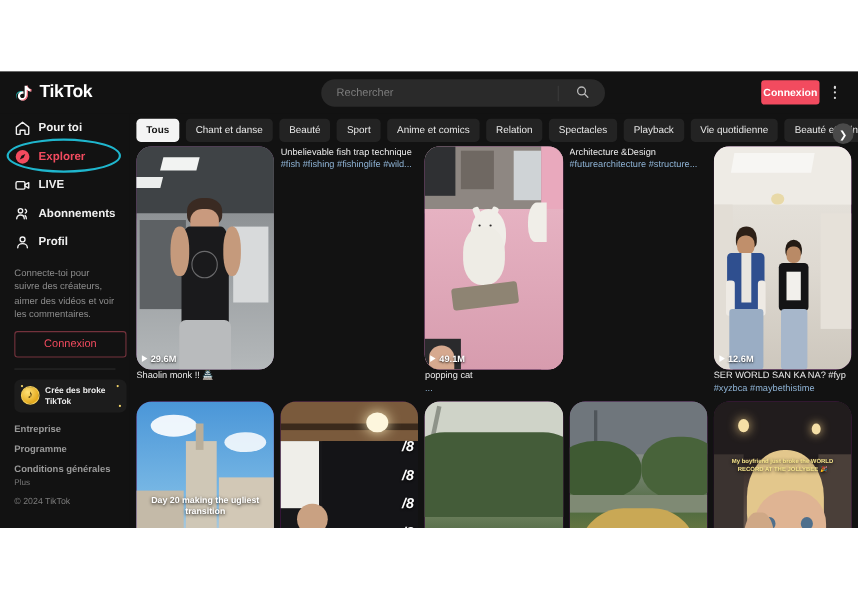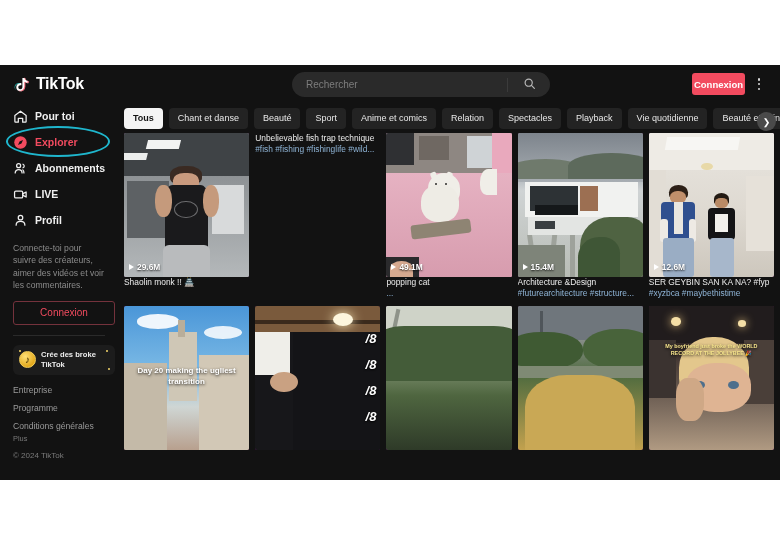--- a/index.html
+++ b/index.html
@@ -111,21 +111,21 @@
     background: radial-gradient(circle at 35% 30%, #ffe176, #e3a91d 70%);
     display: flex; align-items: center; justify-content: center;
     color: #3d2b00; font-size: 10px; font-weight: bold;
     border: 1.5px solid #f3ce5a;
   }
   .effects-text { font-size: 7.6px; font-weight: bold; color: #ededed; line-height: 1.25; }
   .spark { position: absolute; width: 2px; height: 2px; background: #f5d66a; border-radius: 50%; }
 
   .foot-links { margin: 10px 5px 0 5px; }
   .foot-link {
-    display: block; font-size: 8.6px; font-weight: normal;
+    display: block; font-size: 8.6px; font-weight: bold;
     color: #9a9a9a; margin-bottom: 8px; cursor: pointer;
   }
   .foot-plus { font-size: 7.4px; color: #7a7a7a; margin-top: -5px; cursor: pointer; }
   .copyright { font-size: 8px; color: #7a7a7a; margin-top: 8px; }
 
   
   #tabs-row {
     position: absolute; left: 118px; top: 38px;
     width: 662px; height: 30px;
     display: flex; align-items: center; gap: 6px;
@@ -151,22 +151,22 @@
   
   #grid {
     position: absolute; left: 118px; top: 68px;
     width: 662px; height: 347px;
     padding: 0 6px; overflow: hidden;
     display: grid; grid-template-columns: repeat(5, 1fr);
     gap: 6px; align-content: start;
   }
   .card { width: 100%; cursor: pointer; }
   .thumb {
-    position: relative; width: 100%; height: 144px;
-    border-radius: 2px; overflow: hidden; background: #701a75;
+    position: relative; width: 100%; height: 203px;
+    border-radius: 14px; overflow: hidden; background: #701a75;
   }
   .thumb .scene { position: absolute; inset: 0; }
   .views {
     position: absolute; left: 5px; bottom: 5px;
     display: flex; align-items: center; gap: 3px;
     color: #fff; font-size: 8.4px; font-weight: bold;
     text-shadow: 0 1px 2px rgba(0,0,0,.85);
   }
   .play-tri {
     width: 0; height: 0; border-left: 5px solid #fff;
@@ -242,37 +242,37 @@
           <circle cx="12" cy="12" r="10" fill="#f24b5f"></circle>
           <path d="M16 8 10.5 10.5 8 16l5.5-2.5z" fill="#121212"></path>
         </svg>
       </span>
       <span class="nav-label">Explorer</span>
       <span class="ellipse"></span>
     </div>
 
     <div class="nav-item">
       <span class="nav-icon">
+        <svg viewBox="0 0 24 24" width="15" height="15" fill="none" stroke="#f0f0f0" stroke-width="2" stroke-linejoin="round">
+          <rect x="2.5" y="6.5" width="13" height="11" rx="2"></rect>
+          <path d="M15.5 11 21 8v8l-5.5-3z"></path>
+        </svg>
+      </span>
+      <span class="nav-label">LIVE</span>
+    </div>
+
+    <div class="nav-item">
+      <span class="nav-icon">
         <svg viewBox="0 0 24 24" width="15" height="15" fill="none" stroke="#f0f0f0" stroke-width="2" stroke-linecap="round">
           <circle cx="9" cy="7.5" r="3.2"></circle>
             <path d="M3.5 19c0-3.2 2.5-5.4 5.5-5.4s5.5 2.2 5.5 5.4"></path>
           <path d="M16 5.2a3 3 0 0 1 0 5.6M17.5 19c0-2.6-.9-4-1.8-4.8"></path>
         </svg>
       </span>
       <span class="nav-label">Abonnements</span>
-    </div>
-
-    <div class="nav-item">
-      <span class="nav-icon">
-        <svg viewBox="0 0 24 24" width="15" height="15" fill="none" stroke="#f0f0f0" stroke-width="2" stroke-linejoin="round">
-          <rect x="2.5" y="6.5" width="13" height="11" rx="2"></rect>
-          <path d="M15.5 11 21 8v8l-5.5-3z"></path>
-        </svg>
-      </span>
-      <span class="nav-label">LIVE</span>
     </div>
 
     <div class="nav-item">
       <span class="nav-icon">
         <svg viewBox="0 0 24 24" width="15" height="15" fill="none" stroke="#f0f0f0" stroke-width="2" stroke-linecap="round">
           <circle cx="12" cy="7.5" r="3.6"></circle>
             <path d="M5 19.5c0-3.6 3.1-6 7-6s7 2.4 7 6"></path>
         </svg>
       </span>
       <span class="nav-label">Profil</span>
@@ -381,43 +381,20 @@
           <span>49.1M</span>
         </div>
       </div>
       <div class="caption">
         <span>popping cat</span>
         <span class="tagline">...</span>
       </div>
     </div>
 
     <div class="card">
-      <div class="thumb">
-        <div class="scene" style="background:linear-gradient(#8d939b 0%,#a7aeb4 28%,#cfd3d4 40%,#b9bdb6 100%);">
-          <div class="rect" style="left:0;top:0;right:0;height:34%;background:linear-gradient(#7d848c,#a8aeb3);"></div>
-          <div class="blob" style="left:-8%;top:18%;width:60%;height:14%;background:#6f7a6c;border-radius:50% 50% 0 0;"></div>
-          <div class="blob" style="right:-10%;top:14%;width:70%;height:18%;background:#5d6a5c;border-radius:50% 50% 0 0;"></div>
-          <div class="rect" style="left:6%;top:34%;right:4%;height:24%;background:#f1f2f0;"></div>
-          <div class="rect" style="left:10%;top:37%;width:38%;height:17%;background:#2d3235;"></div>
-          <div class="rect" style="left:50%;top:37%;width:14%;height:17%;background:#9c6f52;"></div>
-          <div class="rect" style="left:14%;top:50%;width:34%;height:7%;background:#15181a;"></div>
-          <div class="rect" style="left:8%;top:58%;right:12%;height:13%;background:#e3e5e3;"></div>
-          <div class="rect" style="left:14%;top:61%;width:16%;height:6%;background:#3a3f42;"></div>
-          <div class="rect" style="left:10%;top:71%;width:5px;height:29%;background:#9ea29b;transform:skewX(8deg);"></div>
-          <div class="rect" style="left:26%;top:71%;width:5px;height:29%;background:#9ea29b;transform:skewX(-6deg);"></div>
-          <div class="rect" style="left:42%;top:71%;width:5px;height:29%;background:#9ea29b;"></div>
-          <div class="rect" style="left:0;bottom:0;width:38%;height:22%;background:#7e8479;"></div>
-          <div class="blob" style="right:-4%;top:58%;width:54%;height:46%;background:#4f6342;border-radius:44% 30% 0 0;"></div>
-          <div class="blob" style="right:18%;bottom:0;width:34%;height:28%;background:#3f5636;border-radius:50% 40% 0 0;"></div>
-        </div>
-        <div class="views">
-          <span class="play-tri"></span>
-          <span>15.4M</span>
-        </div>
-      </div>
       <div class="caption">
         <span>Architecture &amp;Design</span>
         <span class="tagline">#futurearchitecture #structure...</span>
       </div>
     </div>
 
     <div class="card">
       <div class="thumb">
         <div class="scene" style="background:linear-gradient(#e9e6e0 0%,#ded9d1 55%,#cdc7bd 100%);">
           <div class="rect" style="left:0;top:0;right:0;height:26%;background:#eeebe5;"></div>
@@ -440,21 +417,21 @@
           <div class="rect" style="left:47%;top:52%;width:22%;height:22%;background:#141416;border-radius:4px;"></div>
           <div class="rect" style="left:53%;top:56%;width:10%;height:13%;background:#f2f0ec;"></div>
           <div class="rect" style="left:49%;top:73%;width:19%;height:27%;background:#a7b7cb;border-radius:3px;"></div>
         </div>
         <div class="views">
           <span class="play-tri"></span>
           <span>12.6M</span>
         </div>
       </div>
       <div class="caption">
-        <span>SER GEYBIN SAN KA NA? #fyp</span>
+        <span>SER WORLD SAN KA NA? #fyp</span>
         <span class="tagline">#xyzbca #maybethistime</span>
       </div>
     </div>
 
     <div class="card">
       <div class="thumb">
         <div class="scene" style="background:linear-gradient(#4a96d8 0%,#76b6e4 40%,#cfd6d4 70%,#b8a08e 100%);">
           <div class="blob" style="left:10%;top:6%;width:34%;height:10%;background:#fff;border-radius:50%;opacity:.9;"></div>
           <div class="blob" style="right:6%;top:14%;width:30%;height:9%;background:#fff;border-radius:50%;opacity:.85;"></div>
           <div class="rect" style="left:36%;top:18%;width:22%;height:48%;background:#cfc7b6;"></div>

